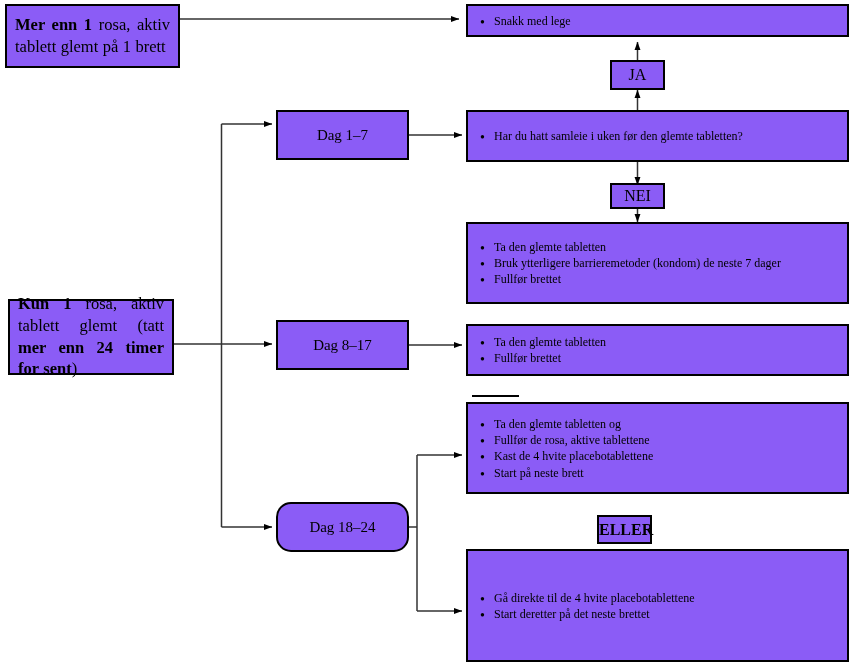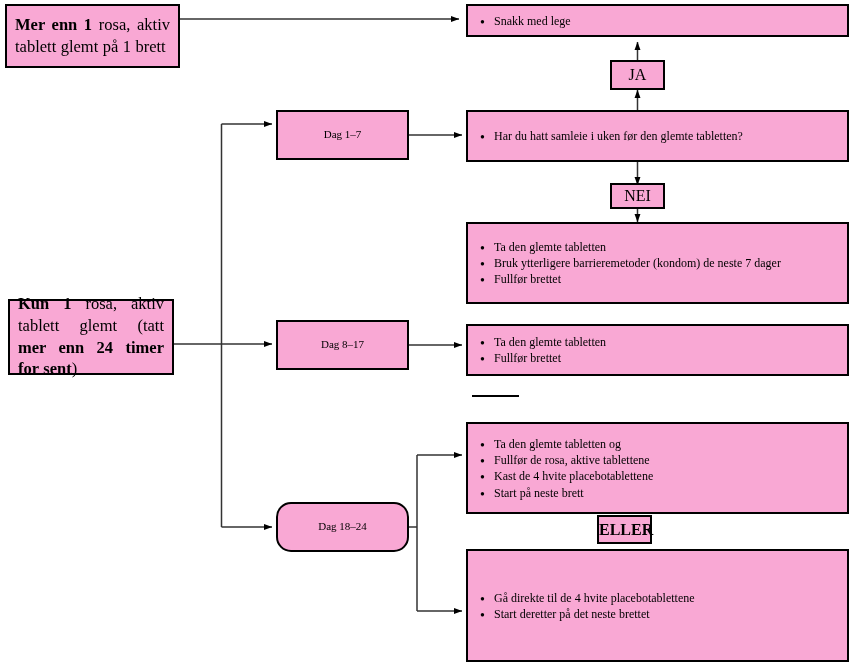--- a/index.html
+++ b/index.html
@@ -21,21 +21,21 @@
     position: absolute;
     left: 0;
     top: 0;
     width: 855px;
     height: 666px;
     pointer-events: none;
   }
   .node {
     position: absolute;
     box-sizing: border-box;
-    background: #f9a8d4;
+    background: #8b5cf6;
     border: 2.2px solid #000000;
     z-index: 2;
   }
   .node.thin {
     border-width: 2px;
   }
   .para {
     position: absolute;
     left: 8px;
     right: 8px;
@@ -48,21 +48,21 @@
     word-spacing: 0.02em;
   }
   .para b { font-weight: bold; }
   .centered {
     position: absolute;
     left: 0;
     right: 0;
     top: 50%;
     transform: translateY(-50%);
     text-align: center;
-    font-size: 11px;
+    font-size: 15px;
     line-height: 1.25;
   }
   .label-box .centered {
     font-size: 16px;
   }
   ul.bullets {
     position: absolute;
     left: 10px;
     right: 8px;
     top: 50%;
@@ -177,21 +177,21 @@
       </ul>
   </div>
 
   <div class="node" style="left:466px; top:324px; width:383px; height:52px;">
     <ul class="bullets">
         <li>Ta den glemte tabletten</li>
         <li>Fullfør brettet</li>
       </ul>
   </div>
 
-  <div class="node" style="left:466px; top:422px; width:383px; height:92px;">
+  <div class="node" style="left:466px; top:402px; width:383px; height:92px;">
     <ul class="bullets">
         <li>Ta den glemte tabletten og</li>
         <li>Fullfør de rosa, aktive tablettene</li>
         <li>Kast de 4 hvite placebotablettene</li>
         <li>Start på neste brett</li>
       </ul>
   </div>
 
   <div class="node" style="left:466px; top:549px; width:383px; height:113px;">
     <ul class="bullets">

